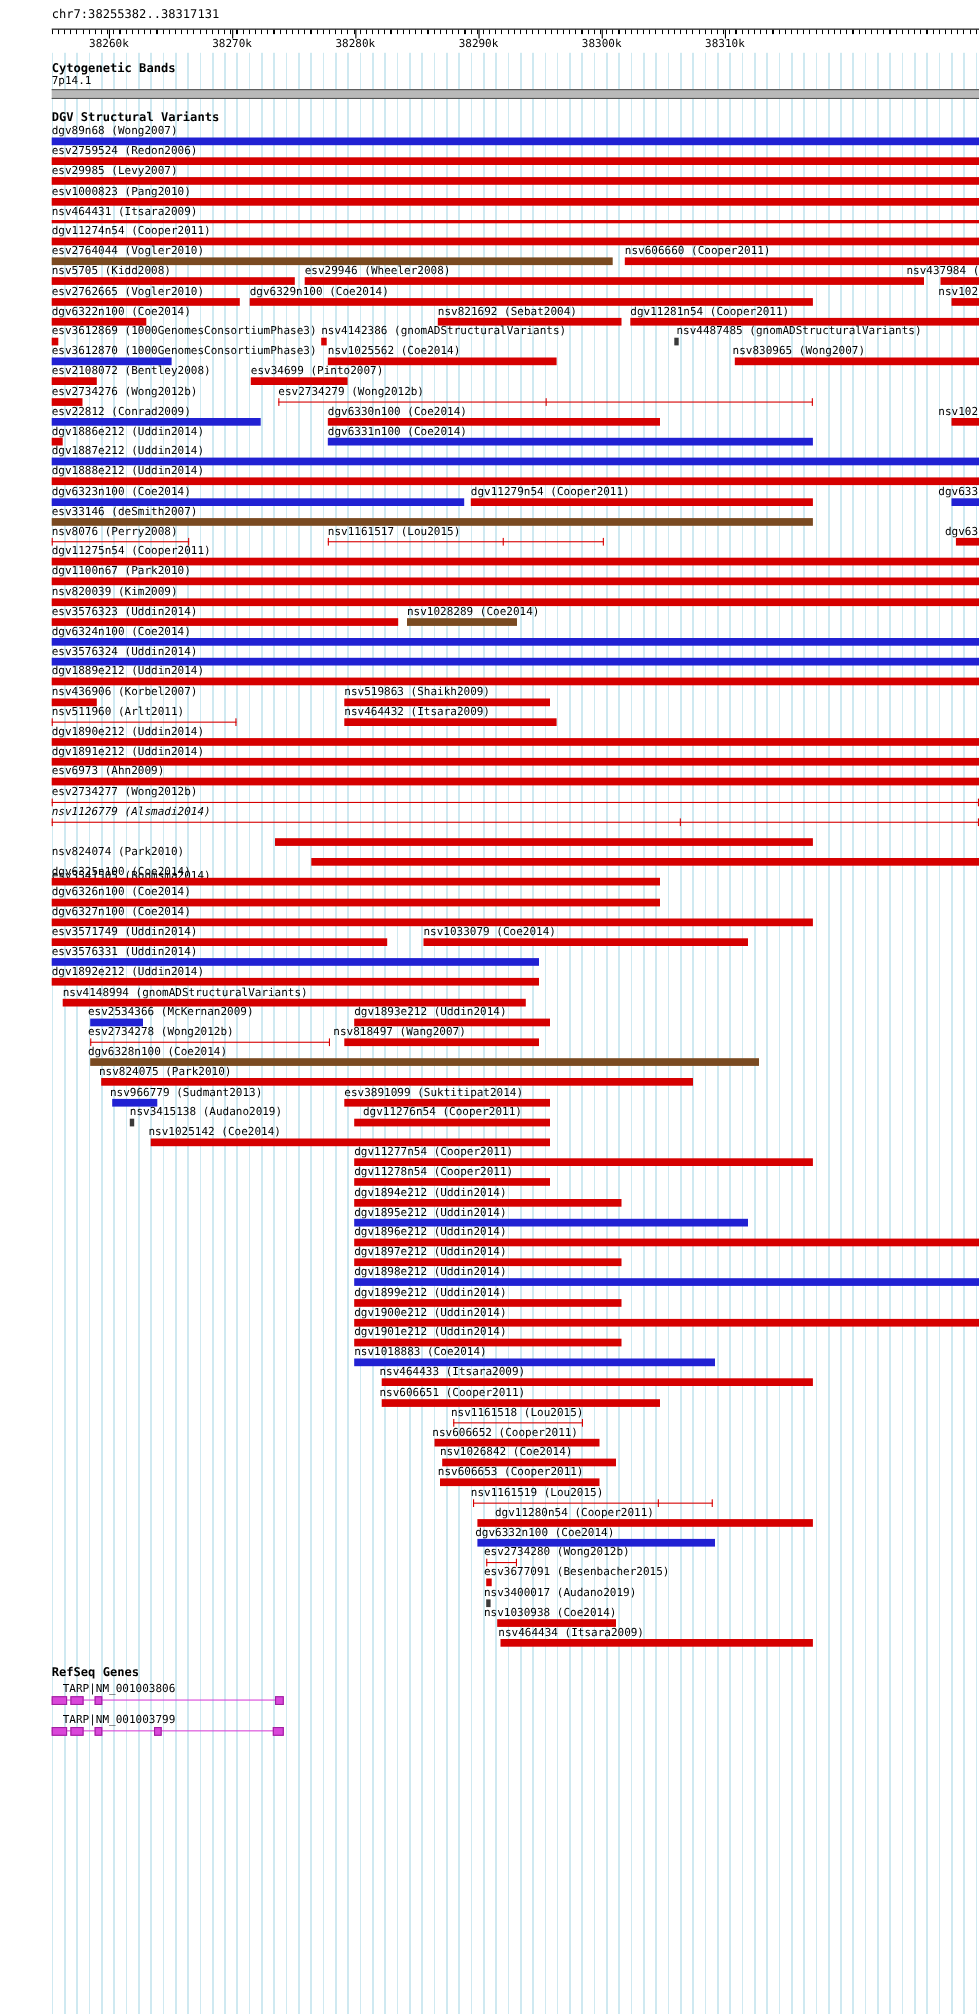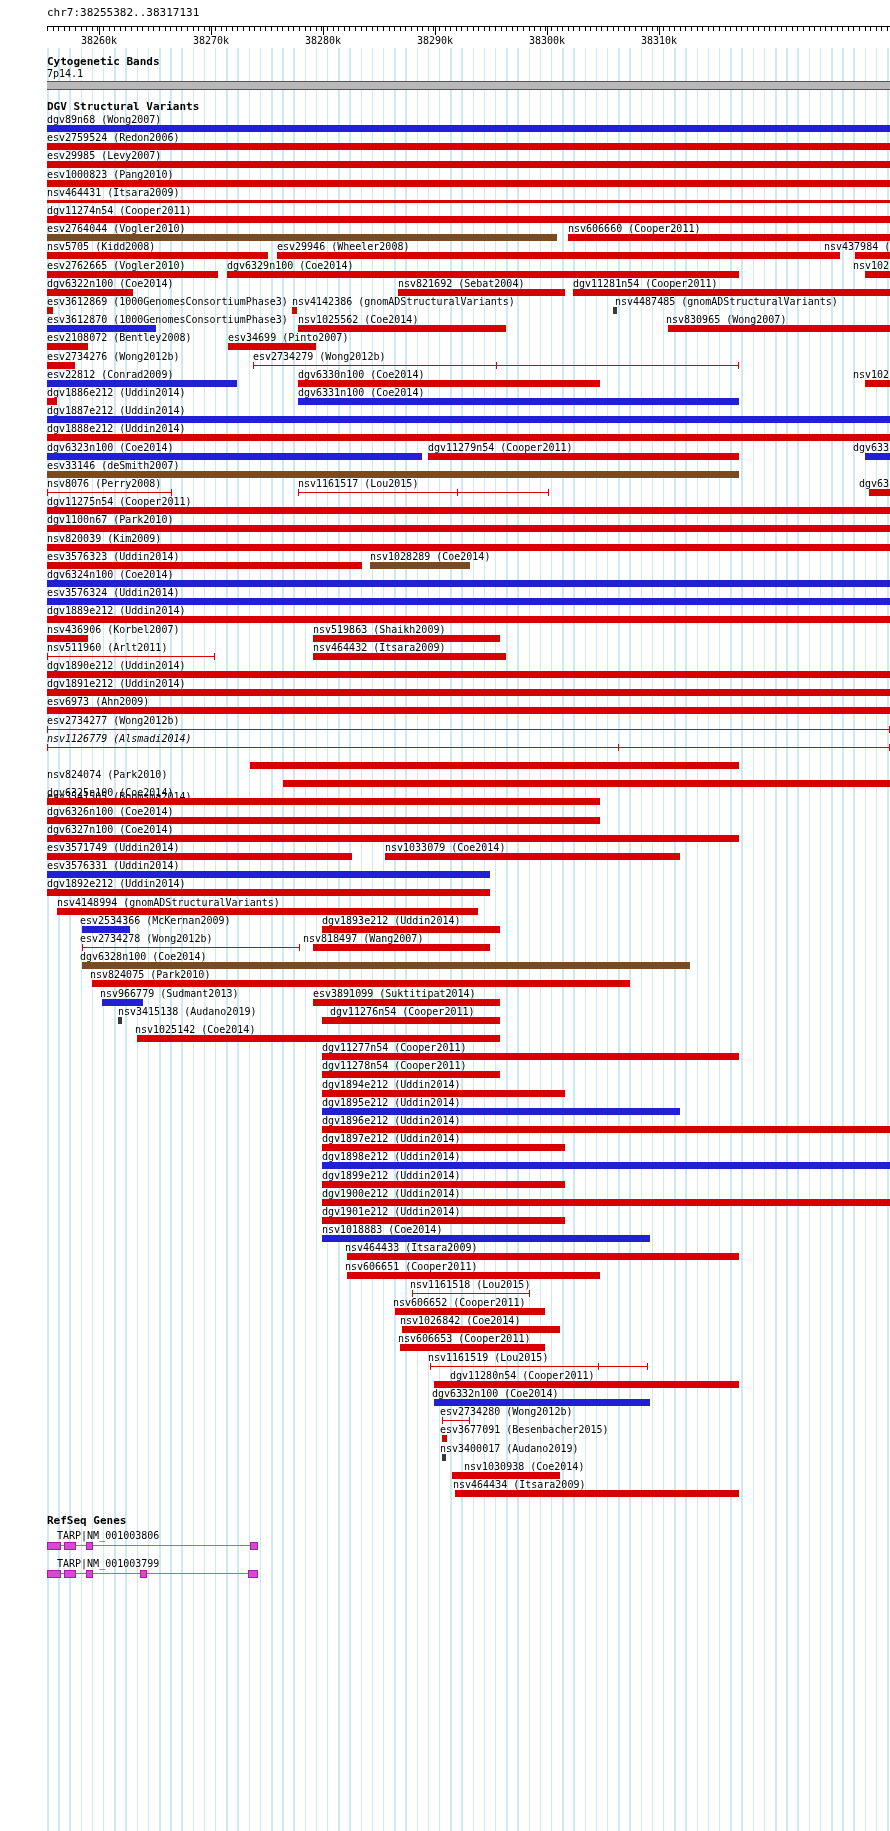--- a/index.html
+++ b/index.html
@@ -286,21 +286,21 @@
       <div class="feat-label" style="left: 432px; top: 1388px;">dgv6332n100 (Coe2014)</div>
       <div class="feat-bar" style="left: 434px; top: 1399px; width: 216px; height: 7px; background: rgb(33, 33, 211);"></div>
       <div class="feat-label" style="left: 440px; top: 1406.2px;">esv2734280 (Wong2012b)</div>
       <div class="feat-bar" style="left: 442px; top: 1420.2px; width: 28px; height: 1px; background: rgb(214, 0, 0);"></div>
       <div class="feat-tick" style="left: 442px; top: 1417.2px; background: rgb(214, 0, 0);"></div>
       <div class="feat-tick" style="left: 469px; top: 1417.2px; background: rgb(214, 0, 0);"></div>
       <div class="feat-label" style="left: 440px; top: 1424.4px;">esv3677091 (Besenbacher2015)</div>
       <div class="feat-bar" style="left: 442px; top: 1435.4px; width: 5px; height: 7px; background: rgb(214, 0, 0);"></div>
       <div class="feat-label" style="left: 440px; top: 1442.6px;">nsv3400017 (Audano2019)</div>
       <div class="feat-bar" style="left: 442px; top: 1453.6px; width: 4px; height: 7px; background: rgb(58, 58, 58);"></div>
-      <div class="feat-label" style="left: 464px; top: 1460.8px;">nsv1030938 (Coe2014)</div>
+      <div class="feat-label" style="left: 440px; top: 1460.8px;">nsv1030938 (Coe2014)</div>
       <div class="feat-bar" style="left: 452px; top: 1471.8px; width: 108px; height: 7px; background: rgb(214, 0, 0);"></div>
       <div class="feat-label" style="left: 453px; top: 1479px;">nsv464434 (Itsara2009)</div>
       <div class="feat-bar" style="left: 455px; top: 1490px; width: 284px; height: 7px; background: rgb(214, 0, 0);"></div>
     </div>
 
   <div class="section-title" id="refseq-title">RefSeq Genes</div>
   <div id="refseq-genes">
       <div class="feat-label" style="left: 57px; top: 1530px;">TARP|NM_001003806</div>
       <div class="gene-line" style="left: 47px; top: 1545px; width: 211px; background: rgb(217, 70, 217);"></div>
       <div class="gene-exon" style="left: 47px; top: 1542px; width: 14px; background: rgb(217, 70, 217);"></div>

